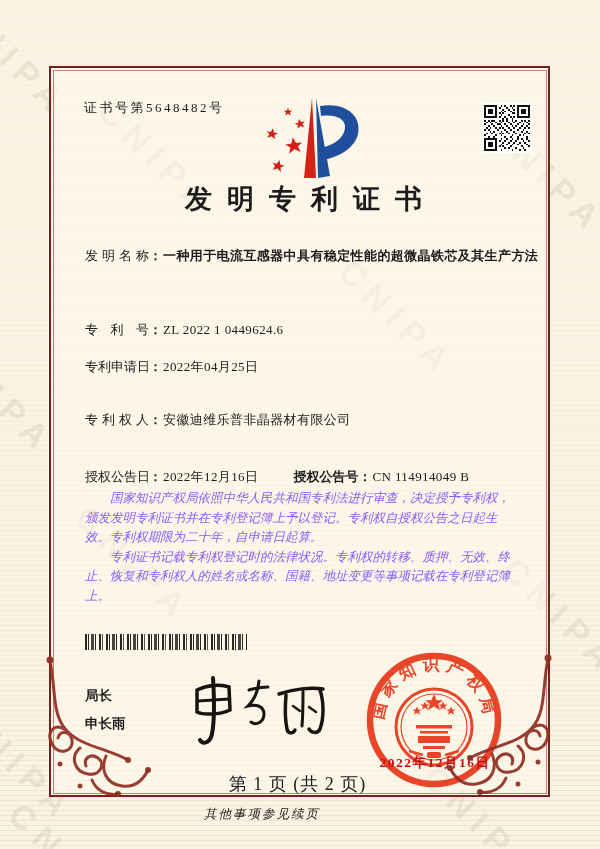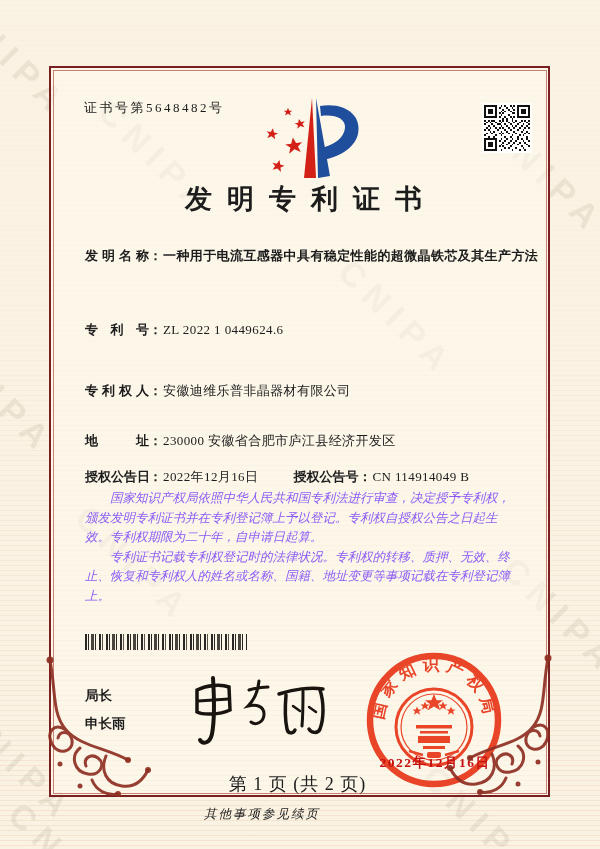--- a/index.html
+++ b/index.html
@@ -34,21 +34,21 @@
 
   .cert-no{ position:absolute; left:84px; top:99px; font-size:13px; letter-spacing:2.5px; }
   .logo{ position:absolute; left:250px; top:96px; }
   .title{
     position:absolute; left:49px; top:181px; width:497px; text-align:center;
     font-size:27px; font-weight:bold; letter-spacing:15px; padding-left:27px; box-sizing:border-box;
   }
   .qr{ position:absolute; left:482px; top:103px; width:50px; height:50px; background:#fff; padding:2px; box-sizing:border-box; }
 
   .row{ position:absolute; left:85px; font-size:13px; white-space:nowrap; }
-  .lbl{ display:inline-block; width:64px; font-weight:bold; text-align:justify; text-align-last:justify; vertical-align:top;}
+  .lbl{ display:inline-block; width:64px; font-weight:normal; text-align:justify; text-align-last:justify; vertical-align:top;}
   .colon{ display:inline-block; width:14px; font-weight:bold; }
   .val{ letter-spacing:.4px; }
   .lbl2{ font-weight:bold; margin-left:35px; }
 
   .paras{ position:absolute; left:85px; top:489px; width:434px;
     font-style:italic; font-size:12.5px; line-height:19.5px; color:#8b5cf6; }
   .paras p{ margin:0; text-indent:2em; }
 
   .barcode{
     position:absolute; left:85px; top:634px; width:162px; height:16px;
@@ -163,25 +163,25 @@
         <path d="M9 0h1v1h-1zM11 0h1v1h-1zM14 0h1v1h-1zM16 0h1v1h-1zM8 1h1v1h-1zM12 1h1v1h-1zM15 1h1v1h-1zM10 2h1v1h-1zM13 2h1v1h-1zM16 2h1v1h-1zM9 3h1v1h-1zM11 3h1v1h-1zM14 3h1v1h-1zM8 4h1v1h-1zM10 4h1v1h-1zM15 4h1v1h-1zM16 4h1v1h-1zM9 5h1v1h-1zM13 5h1v1h-1zM8 6h1v1h-1zM11 6h1v1h-1zM14 6h1v1h-1zM16 6h1v1h-1zM10 7h1v1h-1zM12 7h1v1h-1zM15 7h1v1h-1zM0 8h1v1h-1zM2 8h1v1h-1zM4 8h2v1h-2zM8 8h1v1h-1zM10 8h1v1h-1zM12 8h1v1h-1zM15 8h1v1h-1zM17 8h1v1h-1zM20 8h1v1h-1zM22 8h1v1h-1zM24 8h1v1h-1zM1 9h1v1h-1zM3 9h1v1h-1zM6 9h1v1h-1zM9 9h1v1h-1zM13 9h1v1h-1zM16 9h1v1h-1zM19 9h1v1h-1zM23 9h1v1h-1zM0 10h1v1h-1zM4 10h1v1h-1zM7 10h2v1h-2zM11 10h1v1h-1zM14 10h1v1h-1zM18 10h1v1h-1zM21 10h1v1h-1zM24 10h1v1h-1zM2 11h1v1h-1zM5 11h1v1h-1zM9 11h1v1h-1zM12 11h1v1h-1zM15 11h1v1h-1zM17 11h1v1h-1zM20 11h1v1h-1zM23 11h1v1h-1zM1 12h1v1h-1zM3 12h1v1h-1zM6 12h1v1h-1zM8 12h1v1h-1zM10 12h1v1h-1zM13 12h1v1h-1zM16 12h1v1h-1zM19 12h1v1h-1zM22 12h1v1h-1zM24 12h1v1h-1zM0 13h1v1h-1zM2 13h1v1h-1zM7 13h1v1h-1zM11 13h1v1h-1zM14 13h1v1h-1zM18 13h1v1h-1zM21 13h1v1h-1zM3 14h1v1h-1zM5 14h1v1h-1zM9 14h1v1h-1zM12 14h1v1h-1zM16 14h1v1h-1zM20 14h1v1h-1zM23 14h1v1h-1zM1 15h1v1h-1zM4 15h1v1h-1zM8 15h1v1h-1zM10 15h1v1h-1zM13 15h1v1h-1zM17 15h1v1h-1zM22 15h1v1h-1zM24 15h1v1h-1zM0 16h1v1h-1zM6 16h1v1h-1zM9 16h1v1h-1zM15 16h1v1h-1zM19 16h1v1h-1zM21 16h1v1h-1zM2 17h1v1h-1zM5 17h1v1h-1zM11 17h1v1h-1zM14 17h1v1h-1zM18 17h1v1h-1zM23 17h1v1h-1zM9 18h1v1h-1zM12 18h1v1h-1zM15 18h1v1h-1zM18 18h1v1h-1zM20 18h1v1h-1zM23 18h1v1h-1zM8 19h1v1h-1zM11 19h1v1h-1zM14 19h1v1h-1zM17 19h1v1h-1zM21 19h1v1h-1zM24 19h1v1h-1zM10 20h1v1h-1zM13 20h1v1h-1zM16 20h1v1h-1zM19 20h1v1h-1zM22 20h1v1h-1zM9 21h1v1h-1zM12 21h1v1h-1zM15 21h1v1h-1zM18 21h1v1h-1zM23 21h1v1h-1zM8 22h1v1h-1zM10 22h1v1h-1zM14 22h1v1h-1zM20 22h1v1h-1zM24 22h1v1h-1zM11 23h1v1h-1zM13 23h1v1h-1zM17 23h1v1h-1zM21 23h1v1h-1zM9 24h1v1h-1zM15 24h1v1h-1zM19 24h1v1h-1zM22 24h1v1h-1z"></path>
       </g>
     </svg>
 
     <div class="row" style="top:247px">
       <span class="lbl">发明名称</span><span class="colon">：</span><span class="val" style="font-weight:bold">一种用于电流互感器中具有稳定性能的超微晶铁芯及其生产方法</span>
     </div>
     <div class="row" style="top:321px">
       <span class="lbl">专利号</span><span class="colon">：</span><span class="val">ZL 2022 1 0449624.6</span>
     </div>
-    <div class="row" style="top:382px">
+    <div class="row" style="top:358px">
+      <span class="lbl">专利申请日</span><span class="colon">：</span><span class="val">2022年04月25日</span>
+    </div>
+    <div class="row" style="top:411px">
       <span class="lbl">专利权人</span><span class="colon">：</span><span class="val">安徽迪维乐普非晶器材有限公司</span>
-    </div>
-    <div class="row" style="top:432px">
-      <span class="lbl">地址</span><span class="colon">：</span><span class="val">230000 安徽省合肥市庐江县经济开发区</span>
     </div>
     <div class="row" style="top:468px">
       <span class="lbl">授权公告日</span><span class="colon">：</span><span class="val">2022年12月16日</span><span class="lbl2">授权公告号</span><span class="colon">：</span><span class="val">CN 114914049 B</span>
     </div>
 
     <div class="paras">
       <p>国家知识产权局依照中华人民共和国专利法进行审查，决定授予专利权，颁发发明专利证书并在专利登记簿上予以登记。专利权自授权公告之日起生效。专利权期限为二十年，自申请日起算。</p>
       <p>专利证书记载专利权登记时的法律状况。专利权的转移、质押、无效、终止、恢复和专利权人的姓名或名称、国籍、地址变更等事项记载在专利登记簿上。</p>
     </div>
 

